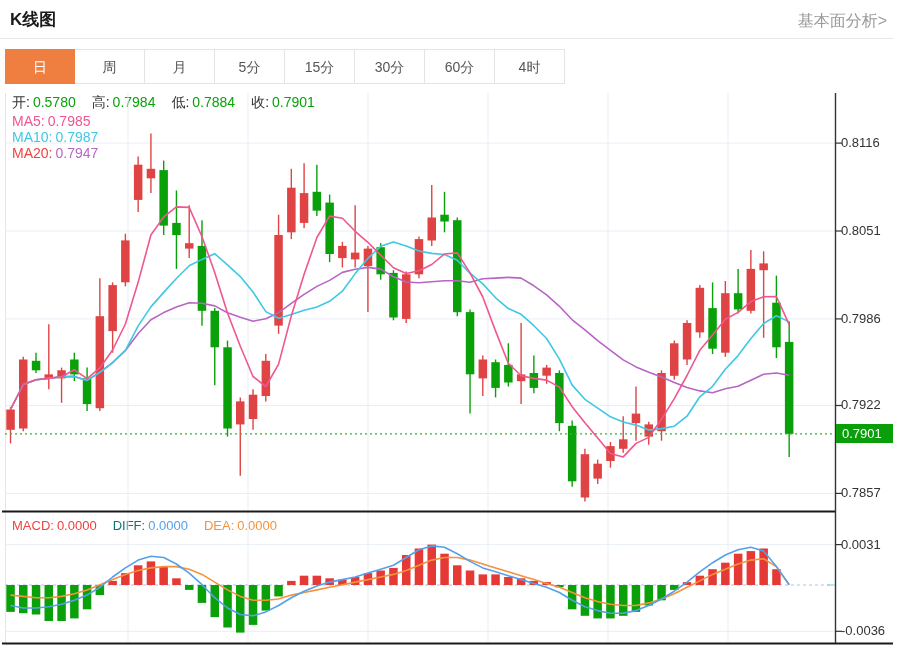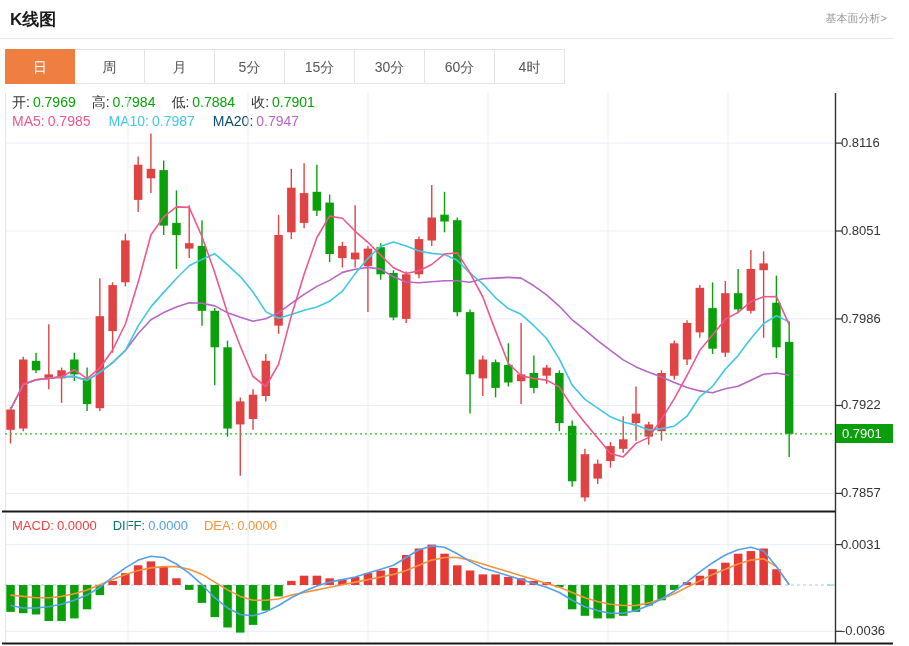--- a/index.html
+++ b/index.html
@@ -1,28 +1,28 @@
 <!DOCTYPE html>
 <html><head>
 <meta charset="utf-8">
 <style>
   html,body{margin:0;padding:0;background:#fff;}
   .page{position:relative;width:893px;height:646px;background:#fff;overflow:hidden;
         font-family:"Liberation Sans","DejaVu Sans",sans-serif;}
   .title{position:absolute;top:8px;left:10px;font-size:17px;font-weight:bold;color:#1a1a1a;}
-  .fund-link{position:absolute;top:11px;right:6px;font-size:11px;color:#999;text-decoration:none;cursor:pointer;}
+  .fund-link{position:absolute;top:11px;right:6px;font-size:16px;color:#999;text-decoration:none;cursor:pointer;}
   .hdr-divider{position:absolute;top:38px;left:0;width:909px;height:1px;background:#e7e7e7;}
   .tabs{position:absolute;top:49px;left:5px;display:flex;}
   .tab{width:70px;height:35px;line-height:35px;text-align:center;font-size:14px;color:#555;
        background:#fff;border:1px solid #e4e4e4;border-left:none;box-sizing:border-box;cursor:pointer;}
   .tab:first-child{border-left:1px solid #e4e4e4;}
   .tab.active{background:#ee7f40;border-color:#ee7f40;color:#fff;}
   .inforow{position:absolute;display:flex;font-size:14px;white-space:nowrap;}
   .row-ohlc{top:94px;left:12px;gap:16px;}
-  .row-ma{top:113px;left:12px;gap:18px;}
+  .row-ma{top:113px;left:12px;flex-direction:column;}
   .row-macd{top:518px;left:12px;gap:16px;font-size:13px;}
   .inforow .lbl{color:#333;}
   .inforow .item{display:flex;gap:3px;}
   .chart-svg{position:absolute;top:90px;left:0;}
   .axlabel{position:absolute;left:841px;font-size:13px;color:#333;line-height:16px;}
   .curlabel{position:absolute;left:836px;width:70px;height:19px;box-sizing:border-box;
             color:#fff;font-size:13px;line-height:19px;padding-left:6px;}
 </style>
 </head>
 <body>
@@ -39,21 +39,21 @@
       <div class="tab">5分</div>
       <div class="tab">15分</div>
       <div class="tab">30分</div>
       <div class="tab">60分</div>
       <div class="tab">4时</div>
     </div>
 
   <div class="inforow row-ohlc">
       <span class="item">
         <span class="lbl">开:</span>
-        <span style="color: rgb(9, 163, 9);">0.7969</span>
+        <span style="color: rgb(9, 163, 9);">0.5780</span>
       </span>
       <span class="item">
         <span class="lbl">高:</span>
         <span style="color: rgb(9, 163, 9);">0.7984</span>
       </span>
       <span class="item">
         <span class="lbl">低:</span>
         <span style="color: rgb(9, 163, 9);">0.7884</span>
       </span>
       <span class="item">
@@ -64,21 +64,21 @@
   <div class="inforow row-ma">
       <span class="item">
         <span class="lbl" style="color: rgb(240, 86, 143);">MA5:</span>
         <span style="color: rgb(240, 86, 143);">0.7985</span>
       </span>
       <span class="item">
         <span class="lbl" style="color: rgb(63, 200, 228);">MA10:</span>
         <span style="color: rgb(63, 200, 228);">0.7987</span>
       </span>
       <span class="item">
-        <span class="lbl" style="color: #0c4a6e;">MA20:</span>
+        <span class="lbl" style="color: #ef4444;">MA20:</span>
         <span style="color: rgb(183, 102, 196);">0.7947</span>
       </span>
     </div>
   <div class="inforow row-macd">
       <span class="item">
         <span class="lbl" style="color: #ef4444;">MACD:</span>
         <span style="color: rgb(242, 60, 60);">0.0000</span>
       </span>
       <span class="item">
         <span class="lbl" style="color: #0f766e;">DIFF:</span>

